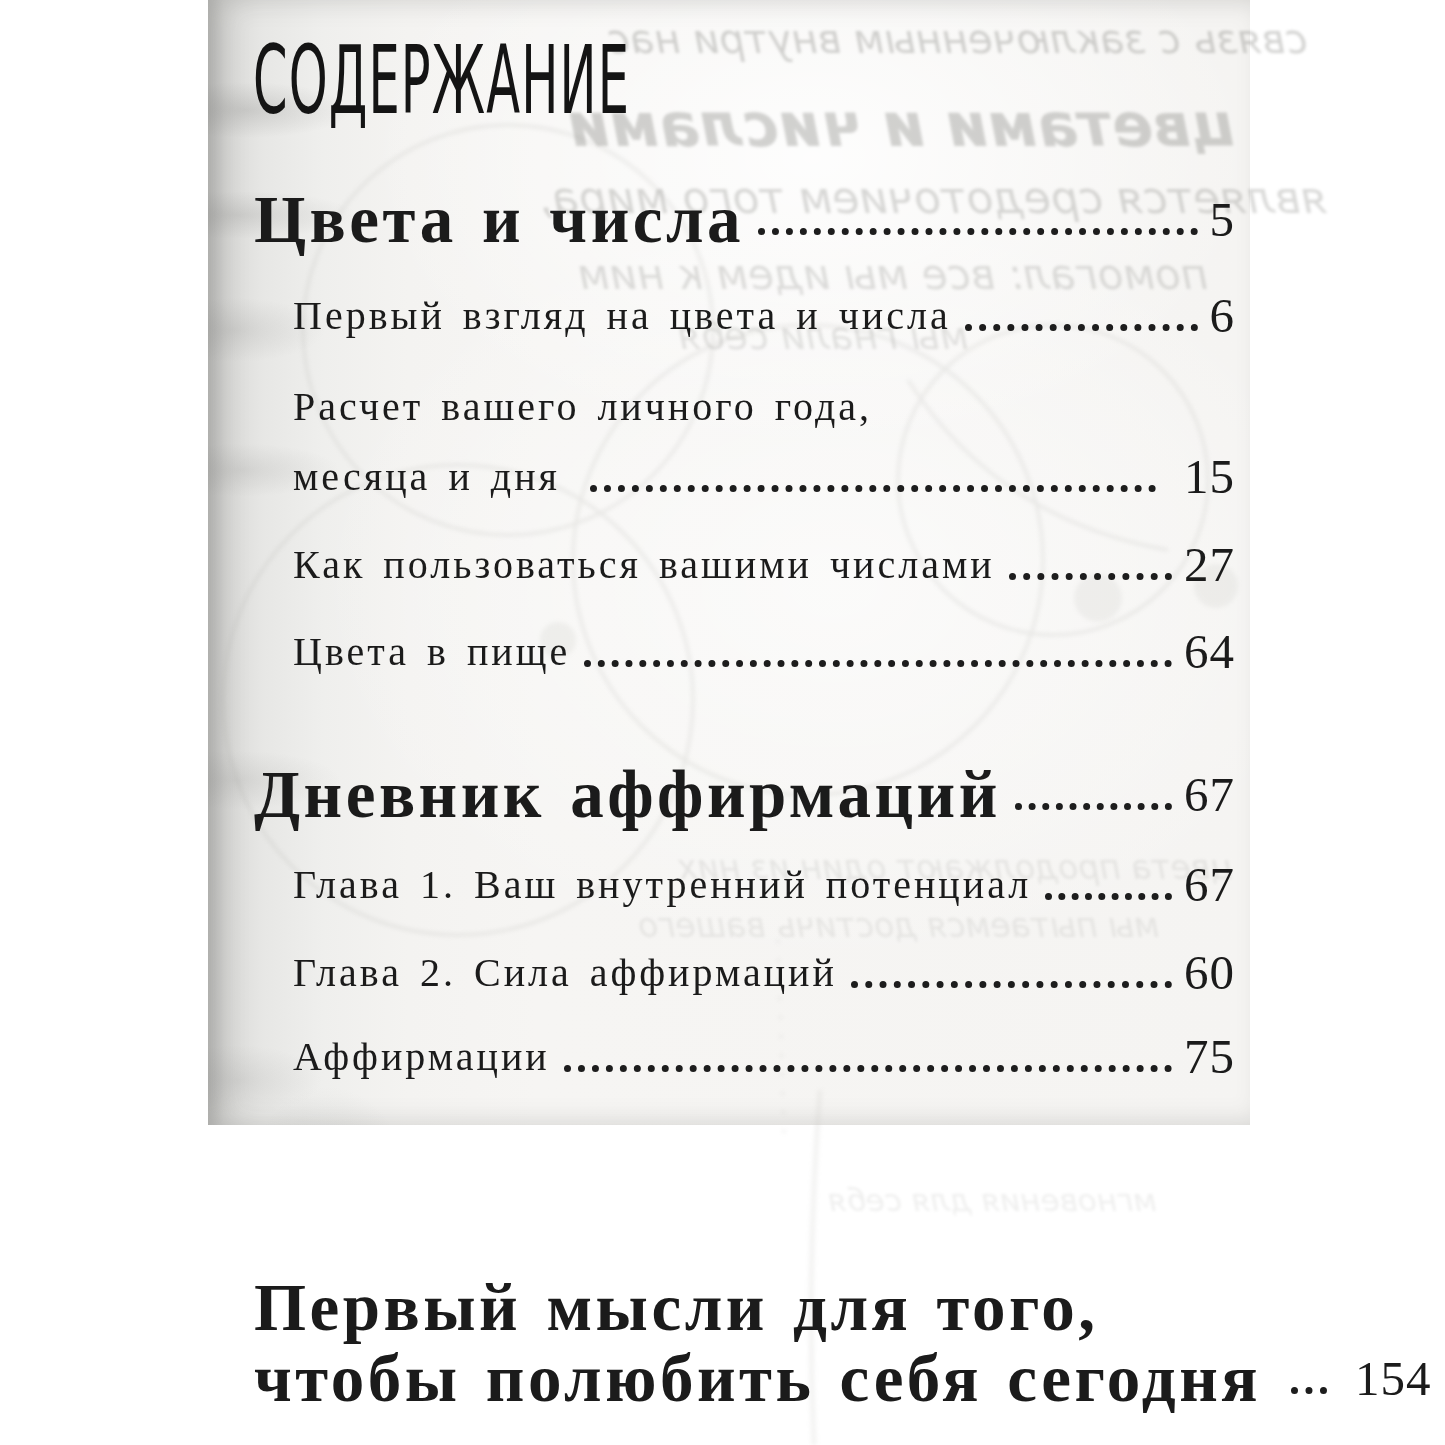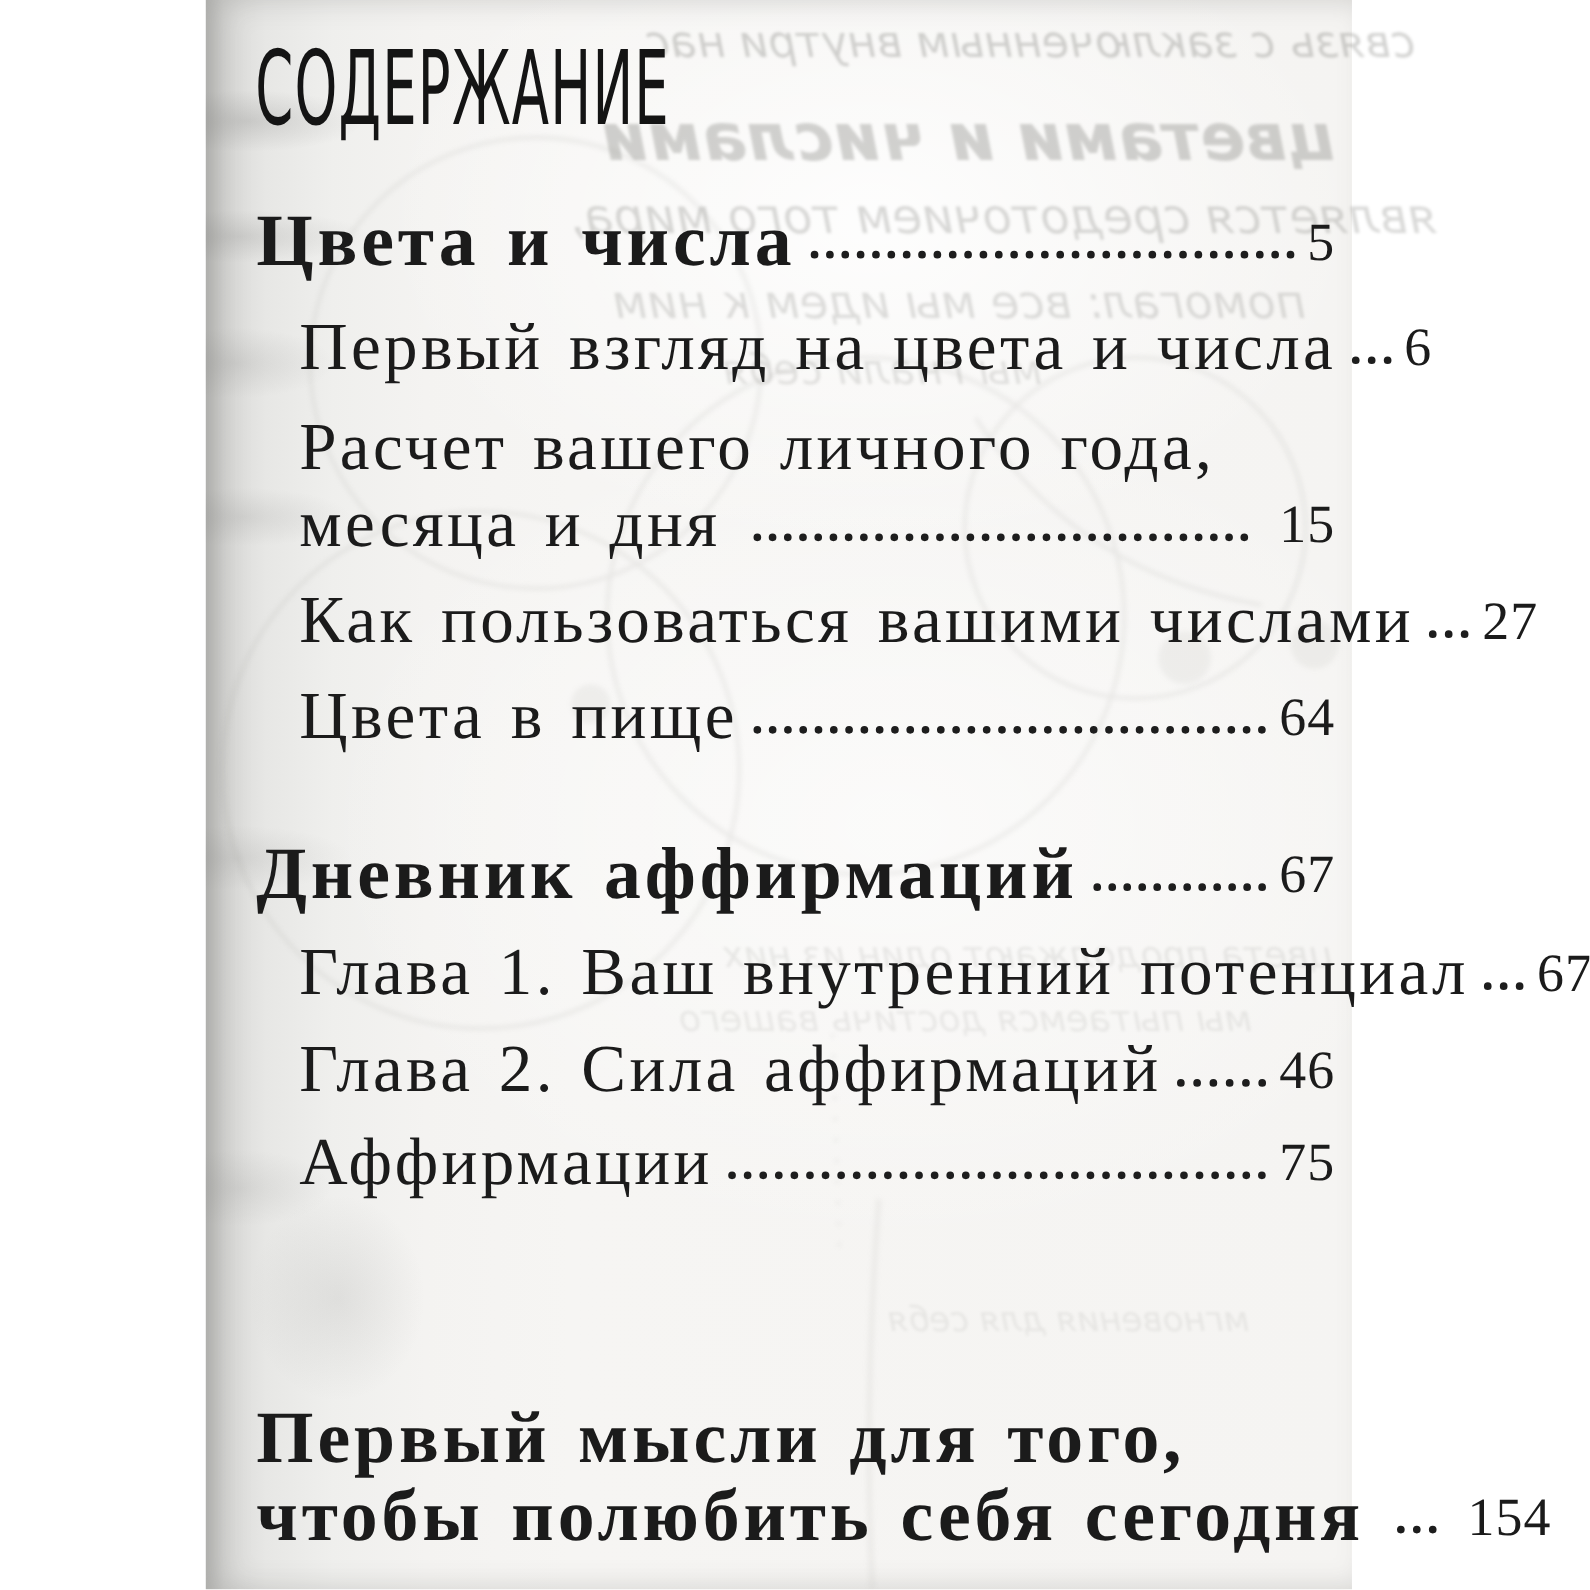--- a/index.html
+++ b/index.html
@@ -2,21 +2,21 @@
 <html><head>
 <meta charset="utf-8">
 <style>
   html,body{margin:0;padding:0;background:#ffffff;}
   .canvas{
     position:relative;width:1445px;height:1445px;overflow:hidden;
     background:#ffffff;font-family:"Liberation Serif",serif;
   }
   
   .scan-page{
-    position:absolute;left:187px;top:0;width:1042px;height:1445px;
+    position:absolute;left:208px;top:0;width:1042px;height:1125px;
     background:
       radial-gradient(620px 420px at 58% 14%, rgba(255,255,255,.85), rgba(255,255,255,0) 72%),
       radial-gradient(700px 520px at 60% 52%, rgba(255,255,255,.6), rgba(255,255,255,0) 75%),
       linear-gradient(90deg,#c7c7c5 0px,#d9d9d7 16px,#e7e7e5 55px,#efefed 115px,#f4f3f1 200px,#f6f5f3 330px,#f5f4f2 100%);
     box-shadow:inset 14px 0 26px rgba(90,90,88,.25);
   }
   .mottle{
     position:absolute;left:0;top:0;width:340px;height:100%;pointer-events:none;
     background:
       radial-gradient(150px 40px at 38px 110px, rgba(110,110,108,.22), transparent 70%),
@@ -49,21 +49,21 @@
     font-family:"DejaVu Sans",sans-serif;font-size:90px;font-weight:400;
     letter-spacing:2px;white-space:nowrap;
     transform:scale(.55,1.04);transform-origin:0 0;
   }
   
   .entry{position:absolute;left:46px;right:15px;color:#1b1b1b;}
   .entry.sub{left:85px;}
   .line{display:flex;align-items:flex-end;}
   .line + .line{margin-top:13px;gap:16px;}
   .lbl{
-    white-space:nowrap;font-size:61px;line-height:57px;
+    white-space:nowrap;font-size:40px;line-height:57px;
     letter-spacing:3px;word-spacing:5px;
   }
   .chapter .lbl{font-weight:700;font-size:67px;line-height:58px;letter-spacing:3.5px;}
   .pg{font-size:49px;line-height:57px;letter-spacing:1px;}
   .leader{
     flex:1 1 auto;min-width:36px;align-self:flex-end;
     border-bottom:7px dotted #1d1d1d;
     margin:0 12px 13px 14px;
   }
   .r0{top:190px;}  .r1{top:287px;}  .r2{top:378px;}  .r3{top:536px;}
@@ -167,21 +167,21 @@
         <span class="lbl">Глава 1. Ваш внутренний потенциал</span>
         <span class="leader"></span>
         <span class="pg">67</span>
       </div>
     </div>
 
     <div class="entry sub r7">
       <div class="line">
         <span class="lbl">Глава 2. Сила аффирмаций</span>
         <span class="leader"></span>
-        <span class="pg">46</span>
+        <span class="pg">60</span>
       </div>
     </div>
 
     <div class="entry sub r8">
       <div class="line">
         <span class="lbl">Аффирмации</span>
         <span class="leader"></span>
         <span class="pg">75</span>
       </div>
     </div>

